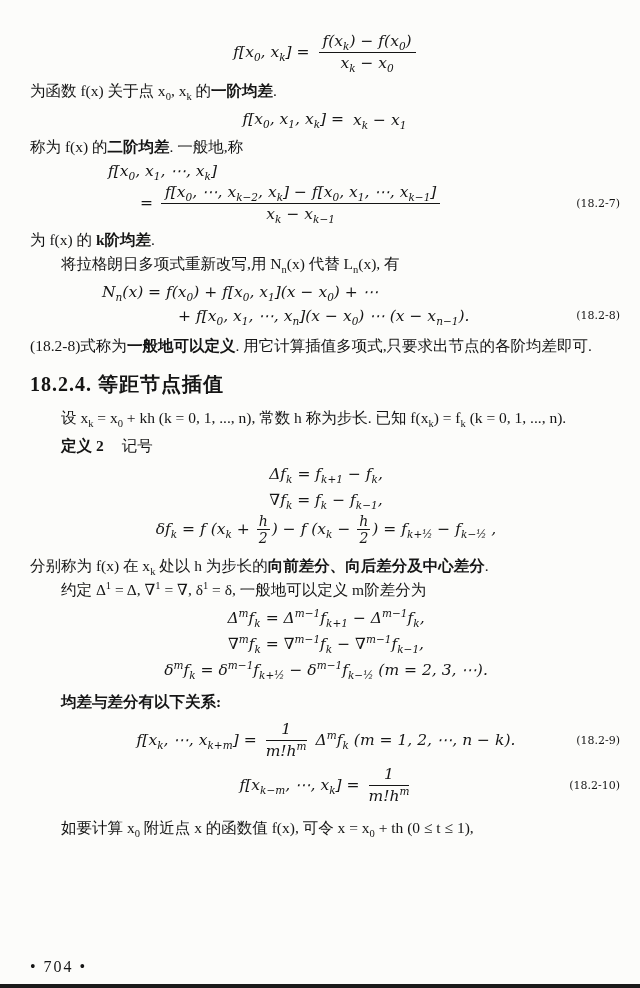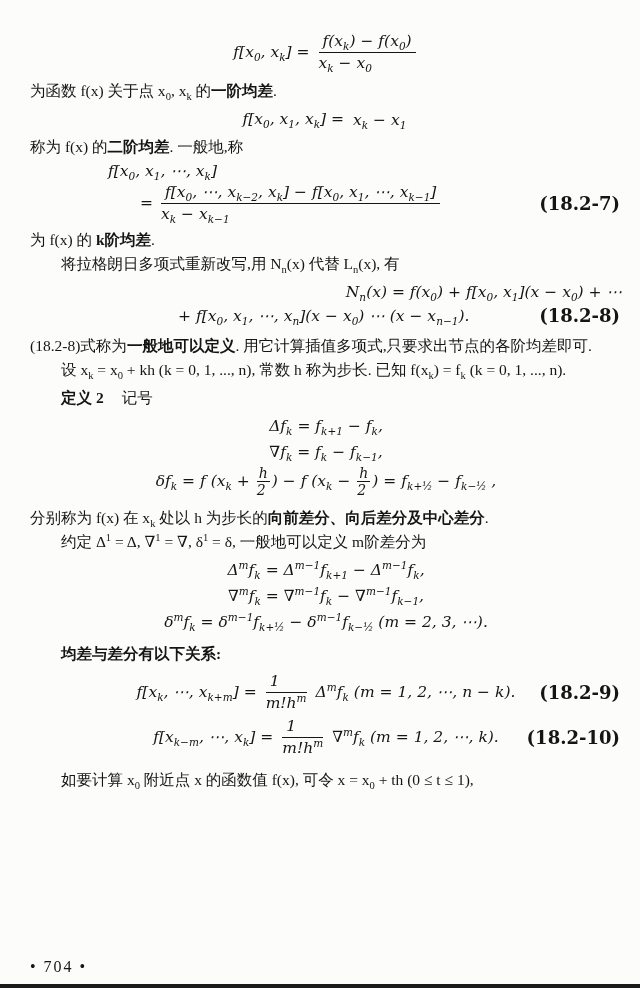--- a/index.html
+++ b/index.html
@@ -17,36 +17,36 @@
   .p.wrap2 { line-height: 24px; }
   .indent { text-indent: 2em; }
   .b { font-weight: bold; }
 
   
   .frow { text-align: center; margin: 2px 0; }
   .m { font-style: italic; font-family: "DejaVu Serif", "Liberation Serif", serif; }
   sub { font-size: 0.68em; line-height: 0; }
   sup { font-size: 0.68em; line-height: 0; }
 
-  .frac { display: inline-block; vertical-align: middle; text-align: left; line-height: 19px; margin: 0 3px; }
+  .frac { display: inline-block; vertical-align: middle; text-align: center; line-height: 19px; margin: 0 3px; }
   .frac .num { display: block; border-bottom: 1.5px solid #151515; padding: 0 4px 1px 4px; }
   .frac .den { display: block; padding-top: 1px; }
   .frac.small { font-size: 14px; line-height: 15px; margin: 0 2px; }
   .frac.small .num { padding: 0 2px 0 2px; border-bottom-width: 1.2px; }
 
   .eqrow { position: relative; }
   .eqno { position: absolute; right: 2px; top: 50%; transform: translateY(-50%);
-          font-weight: bold; font-style: normal; font-size: 18px; }
+          font-weight: normal; font-style: normal; font-size: 11px; }
 
   .lhs-gap { margin-right: 6px; }
   .post-gap { margin-left: 6px; }
 
   .f-left1 { text-align: left; margin-left: 78px; }
   .f-left2 { text-align: left; margin-left: 110px; }
-  .f4-line1 { text-align: right; margin-left: 98px; }
+  .f4-line1 { text-align: left; margin-left: 72px; }
   .f4-line2 { text-align: left; margin-left: 148px; }
 
   .heading { font-size: 20px; font-weight: bold; margin: 12px 0 8px 0; line-height: 28px; letter-spacing: 1px; }
 
   .def-line { margin-top: 4px; }
   .def-line .deflabel { font-weight: bold; margin-right: 18px; }
 
   .pagenum { position: absolute; left: 30px; top: 958px; font-size: 16px; letter-spacing: 2px; }
   .scan-edge { position: absolute; left: 0; bottom: 0; width: 640px; height: 4px; background: #1a1a1a; }
 
@@ -86,20 +86,21 @@
     <div class="m f4-line1">N<sub>n</sub>(x) = f(x<sub>0</sub>) + f[x<sub>0</sub>, x<sub>1</sub>](x − x<sub>0</sub>) + ⋯</div>
     <div class="eqrow m f4-line2">
       <span>+ f[x<sub>0</sub>, x<sub>1</sub>, ⋯, x<sub>n</sub>](x − x<sub>0</sub>) ⋯ (x − x<sub>n−1</sub>).</span>
       <span class="eqno">(18.2-8)</span>
     </div>
   </div>
 
   <p class="p wrap2 mt6"><span>(18.2-8)式称为</span><span class="b">一般地可以定义</span><span>. 用它计算插值多项式,只要求出节点的各阶均差即可.</span></p>
 
 
+  <h2 class="heading">18.2.4. 等距节点插值</h2>
 
   <p class="p indent"><span>设 x<sub>k</sub> = x<sub>0</sub> + kh (k = 0, 1, ..., n), 常数 h 称为步长. 已知 f(x<sub>k</sub>) = f<sub>k</sub> (k = 0, 1, ..., n).</span></p>
 
   <p class="p def-line indent"><span class="deflabel">定义 2</span><span>记号</span></p>
 
   <div class="frow m mt4">Δf<sub>k</sub> = f<sub>k+1</sub> − f<sub>k</sub>,</div>
   <div class="frow m">∇f<sub>k</sub> = f<sub>k</sub> − f<sub>k−1</sub>,</div>
   <div class="frow m">
     <span>δf<sub>k</sub> = f (x<sub>k</sub> + </span><span class="frac small"><span class="num">h</span><span class="den">2</span></span><span>) − f (x<sub>k</sub> − </span><span class="frac small"><span class="num">h</span><span class="den">2</span></span><span>) = f<sub>k+½</sub> − f<sub>k−½</sub> ,</span>
   </div>
@@ -112,21 +113,21 @@
   <div class="frow m">∇<sup>m</sup>f<sub>k</sub> = ∇<sup>m−1</sup>f<sub>k</sub> − ∇<sup>m−1</sup>f<sub>k−1</sub>,</div>
   <div class="frow m">δ<sup>m</sup>f<sub>k</sub> = δ<sup>m−1</sup>f<sub>k+½</sub> − δ<sup>m−1</sup>f<sub>k−½</sub>  (m = 2, 3, ⋯).</div>
 
   <p class="p indent mt8"><span class="b">均差与差分有以下关系:</span></p>
 
   <div class="frow eqrow m mt6">
     <span class="lhs-gap">f[x<sub>k</sub>, ⋯, x<sub>k+m</sub>] =</span><span class="frac"><span class="num">1</span><span class="den">m!h<sup>m</sup></span></span><span class="post-gap">Δ<sup>m</sup>f<sub>k</sub>  (m = 1, 2, ⋯, n − k).</span>
     <span class="eqno">(18.2-9)</span>
   </div>
   <div class="frow eqrow m mt4">
-    <span class="lhs-gap">f[x<sub>k−m</sub>, ⋯, x<sub>k</sub>] =</span><span class="frac"><span class="num">1</span><span class="den">m!h<sup>m</sup></span></span><span class="post-gap">∇<sup>m</sup>f<sub>k</sub>  (m = 1, 2, ⋯, k).</span>
+    <span class="lhs-gap">f[x<sub>k−m</sub>, ⋯, x<sub>k</sub>] =</span><span class="frac"><span class="num">1</span><span class="den">m!h<sup>m</sup></span></span>
     <span class="eqno">(18.2-10)</span>
   </div>
 
   <p class="p indent mt10"><span>如要计算 x<sub>0</sub> 附近点 x 的函数值 f(x), 可令 x = x<sub>0</sub> + th (0 ≤ t ≤ 1),</span></p>
 
 </div>
 
 <div class="pagenum">• 704 •</div>
 <div class="scan-edge"></div>
 

